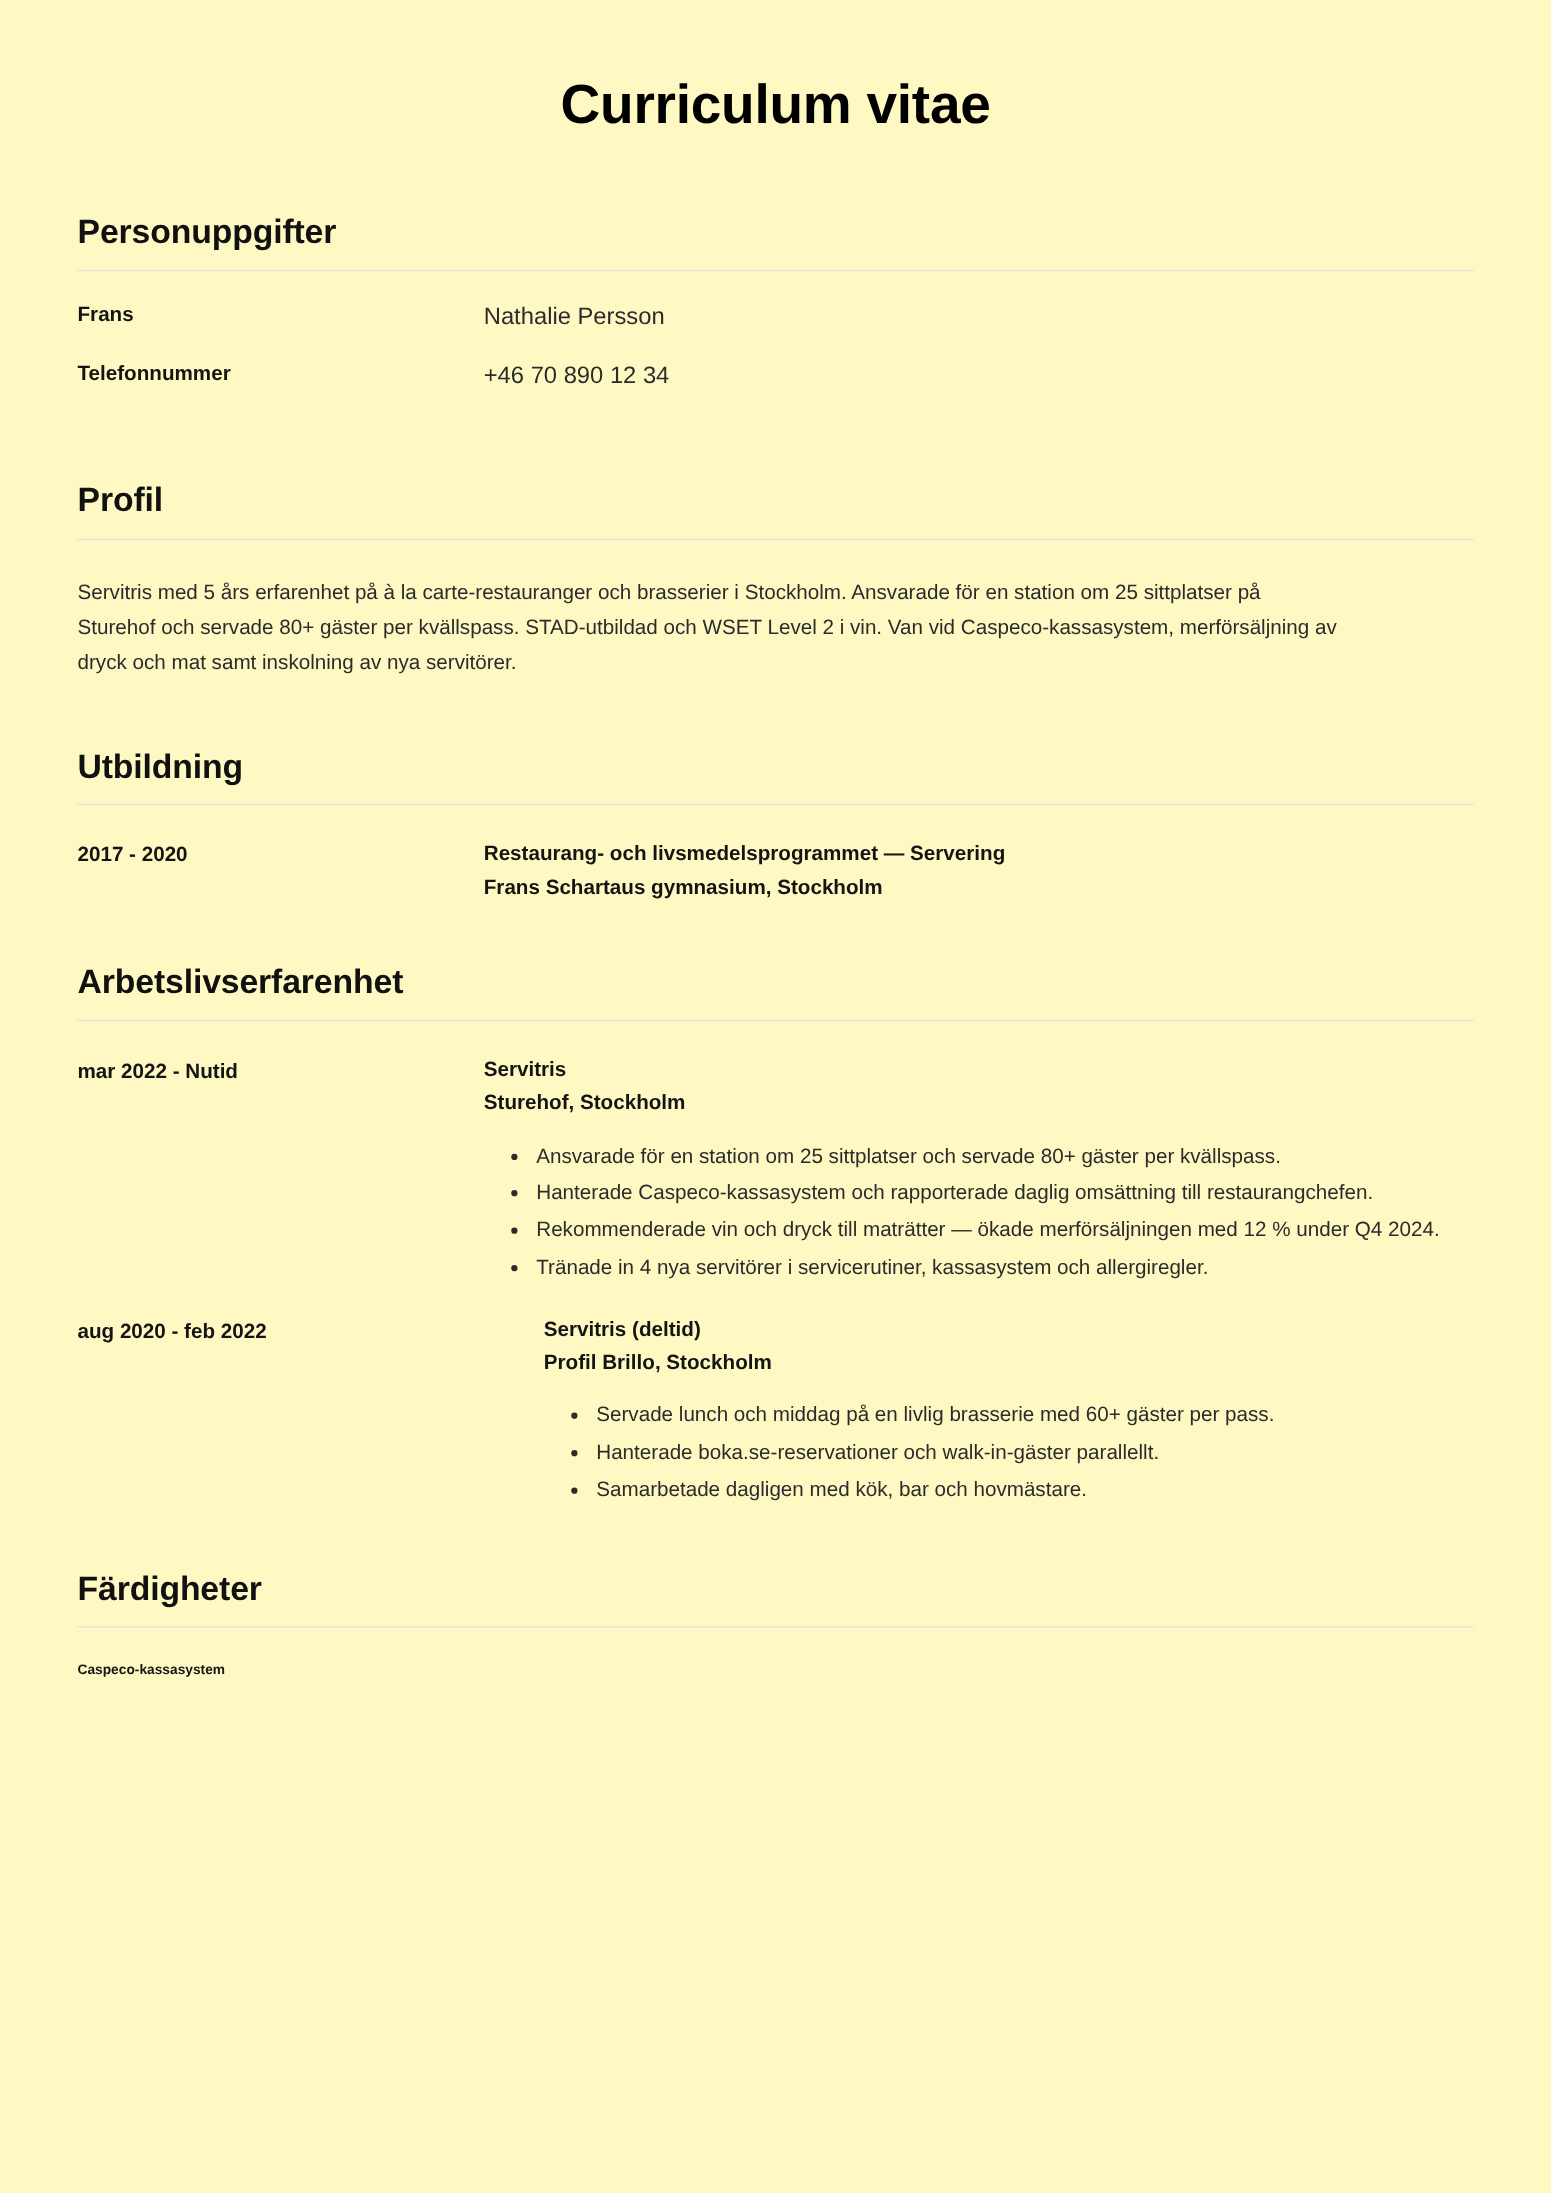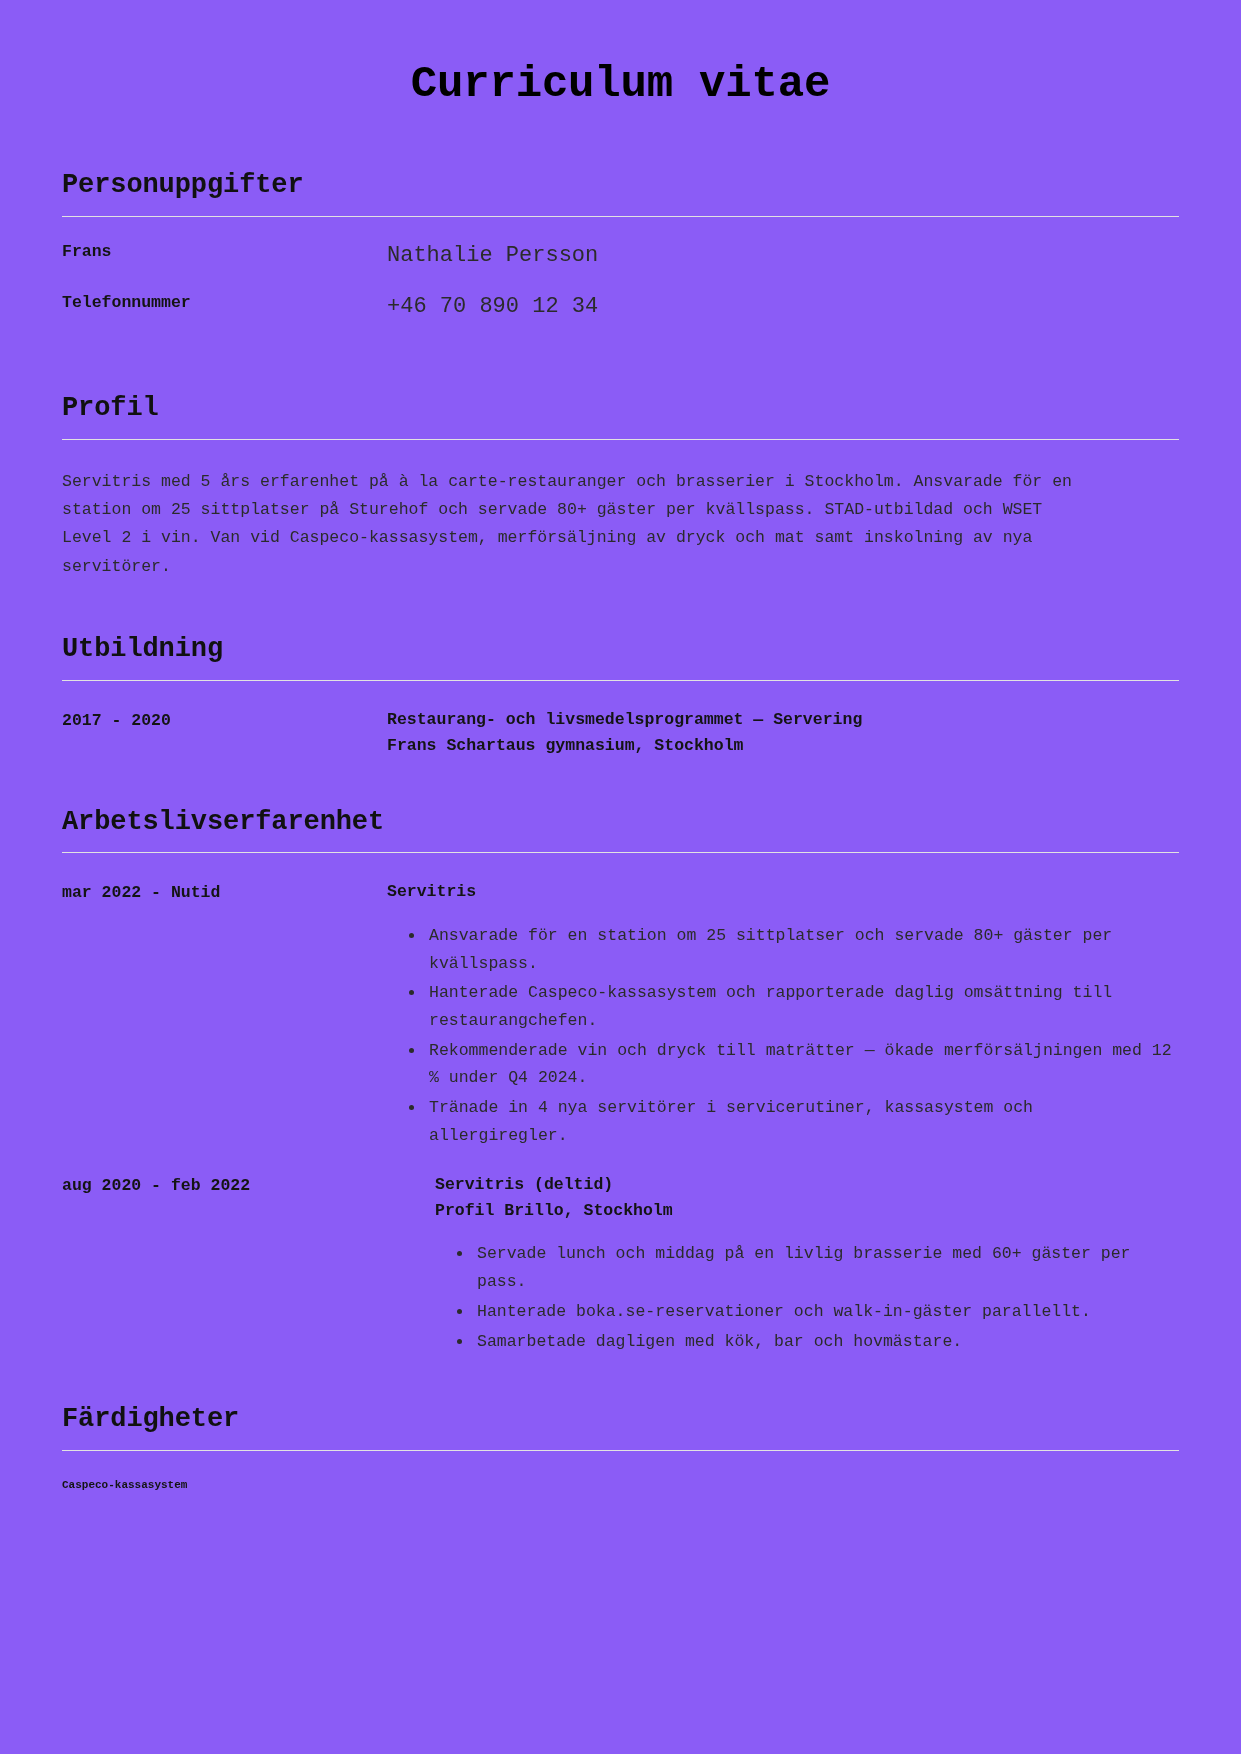--- a/index.html
+++ b/index.html
@@ -10,25 +10,24 @@
   body {
     font-family: "Liberation Sans", sans-serif;
     color: #1a1a1a;
     -webkit-font-smoothing: antialiased;
   }
   .page {
     position: relative;
     width: 1241px;
     height: 1754px;
     margin: 0 auto;
-    background: #8b5cf6;
+    background: #fef9c3;
     box-sizing: border-box;
     padding: 0 62px;
     overflow: hidden;
-    font-family: Liberation Mono, monospace;
   }
 
   
   .doc-title {
     text-align: center;
     font-size: 44px;
     font-weight: bold;
     letter-spacing: -0.2px;
     color: #000000;
     margin: 0;
@@ -66,21 +65,21 @@
   }
   .detail-label {
     width: 325px;
     flex: 0 0 325px;
     font-size: 16.5px;
     font-weight: bold;
     color: #141414;
     line-height: 1.35;
   }
   .detail-value {
-    font-size: 22px;
+    font-size: 19px;
     font-weight: normal;
     color: #2b2b2b;
     line-height: 1.35;
   }
 
   
   .profile-text {
     margin: 28px 0 16px 0;
     font-size: 16.5px;
     line-height: 1.72;
@@ -213,20 +212,21 @@
   <section class="section">
     <h2 class="section-title">Arbetslivserfarenhet</h2>
     <hr class="section-rule">
 
     <div class="entries">
 
       <div class="entry">
         <div class="entry-period">mar 2022 - Nutid</div>
         <div class="entry-body">
           <div class="entry-heading">Servitris</div>
+          <div class="entry-subheading">Sturehof, Stockholm</div>
           <ul class="entry-bullets">
             <li>Ansvarade för en station om 25 sittplatser och servade 80+ gäster per kvällspass.</li>
             <li>Hanterade Caspeco-kassasystem och rapporterade daglig omsättning till restaurangchefen.</li>
             <li>Rekommenderade vin och dryck till maträtter — ökade merförsäljningen med 12 % under Q4 2024.</li>
             <li>Tränade in 4 nya servitörer i servicerutiner, kassasystem och allergiregler.</li>
           </ul>
         </div>
       </div>
 
       <div class="entry" style="margin-top:20px;gap:48px;">

